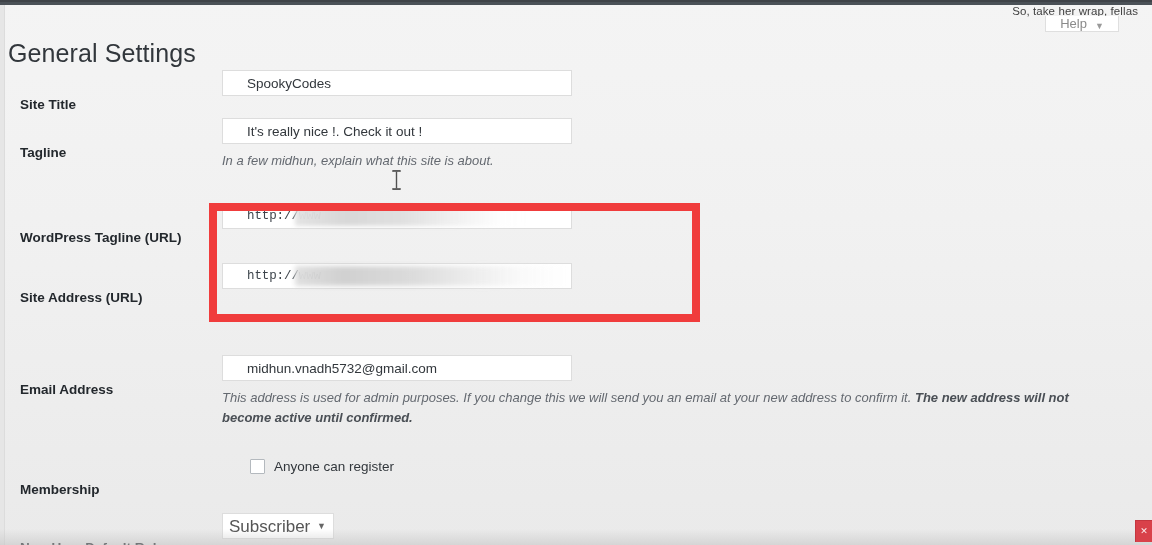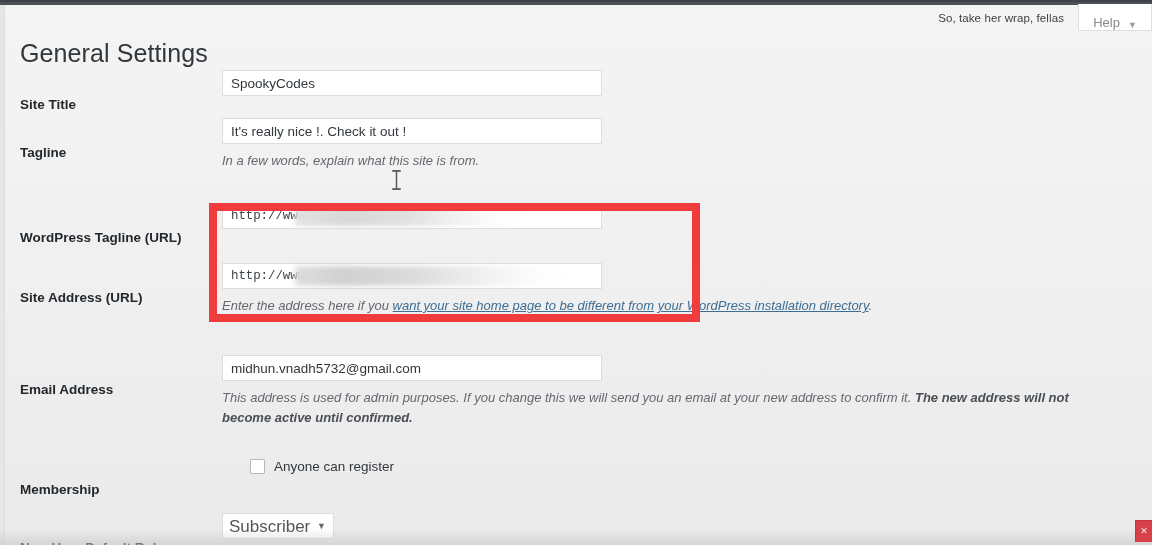--- a/index.html
+++ b/index.html
@@ -49,20 +49,21 @@
     border-right: 1px solid #dcdcdc;
   }
 
   
   .meta-row {
     position: absolute;
     right: 0; top: 5px;
     height: 26px;
     display: flex;
     align-items: center;
+    flex-direction: column;
   }
   .meta-note {
     font-size: 11.5px;
     color: #3f3f3f;
     letter-spacing: 0.1px;
     padding-right: 14px;
     white-space: nowrap;
   }
   .help-tab {
     height: 27px;
@@ -84,21 +85,21 @@
   }
   .help-tab .caret {
     font-size: 9px;
     color: #9a9a9a;
     line-height: 1;
   }
 
   
   .page-title {
     position: absolute;
-    left: 20px;
+    left: 8px;
     top: 20px;
     font-size: 25px;
     font-weight: 400;
     color: #32373c;
     line-height: 1.3;
     letter-spacing: 0.1px;
   }
 
   
   .form-table {
@@ -123,29 +124,29 @@
     padding-top: 6px;
     flex: none;
     margin-top: 20px;
   }
   .row-field {
     flex: 1;
     padding-right: 20px;
   }
 
   input.txt {
-    width: 380px;
+    width: 350px;
     height: 26px;
     box-sizing: border-box;
     border: 1px solid #dddddd;
     background: #ffffff;
     font-family: "Liberation Sans", sans-serif;
     font-size: 13.5px;
     color: #32373c;
-    padding: 0 8px;
+    padding: 0 24px;
     outline: none;
     border-radius: 0;
   }
   input.txt.mono {
     font-family: "Liberation Mono", monospace;
     font-size: 12.5px;
     letter-spacing: -0.1px;
     color: #3c434a;
   }
 
@@ -332,42 +333,41 @@
       <div class="row-label">Site Title</div>
       <div class="row-field">
         <input class="txt" type="text" value="SpookyCodes" style="">
       </div>
     </div>
 
     <div class="form-row" style="height:85px;">
       <div class="row-label">Tagline</div>
       <div class="row-field">
         <input class="txt" type="text" value="It's really nice !. Check it out !" style="">
-        <div class="desc">In a few words, explain what this site is from.</div>
+        <div class="desc">In a few midhun, explain what this site is about.</div>
       </div>
     </div>
 
     <div class="form-row" style="height:60px;">
       <div class="row-label">WordPress Tagline (URL)</div>
       <div class="row-field">
         <div class="url-wrap">
           <input class="txt mono" type="text" value="http://www" style="">
           <div class="redact a"></div>
         </div>
       </div>
     </div>
 
     <div class="form-row" style="height:92px;">
       <div class="row-label">Site Address (URL)</div>
       <div class="row-field">
         <div class="url-wrap">
           <input class="txt mono" type="text" value="http://www" style="">
           <div class="redact b"></div>
         </div>
-        <div class="desc"><span>Enter the address here if you </span><a href="#">want your site home page to be different from</a><span> </span><a href="#">your WordPress installation directory</a><span>.</span></div>
       </div>
     </div>
 
     <div class="form-row" style="height:100px;">
       <div class="row-label">Email Address</div>
       <div class="row-field">
         <input class="txt" type="text" value="midhun.vnadh5732@gmail.com" style="">
         <div class="desc"><span>This address is used for admin purposes. If you change this we will send you an email at your new address to confirm it. </span><b>The new address will not become active until confirmed.</b></div>
       </div>
     </div>

